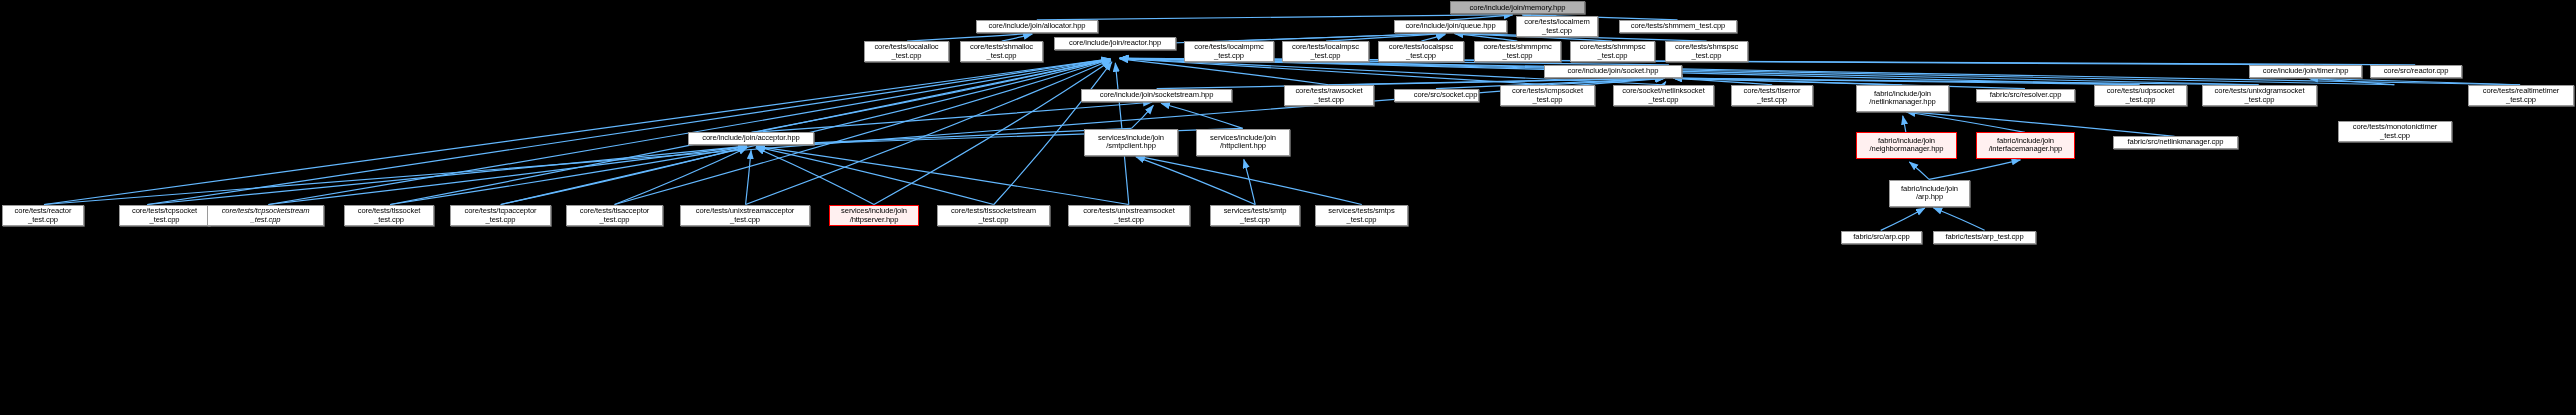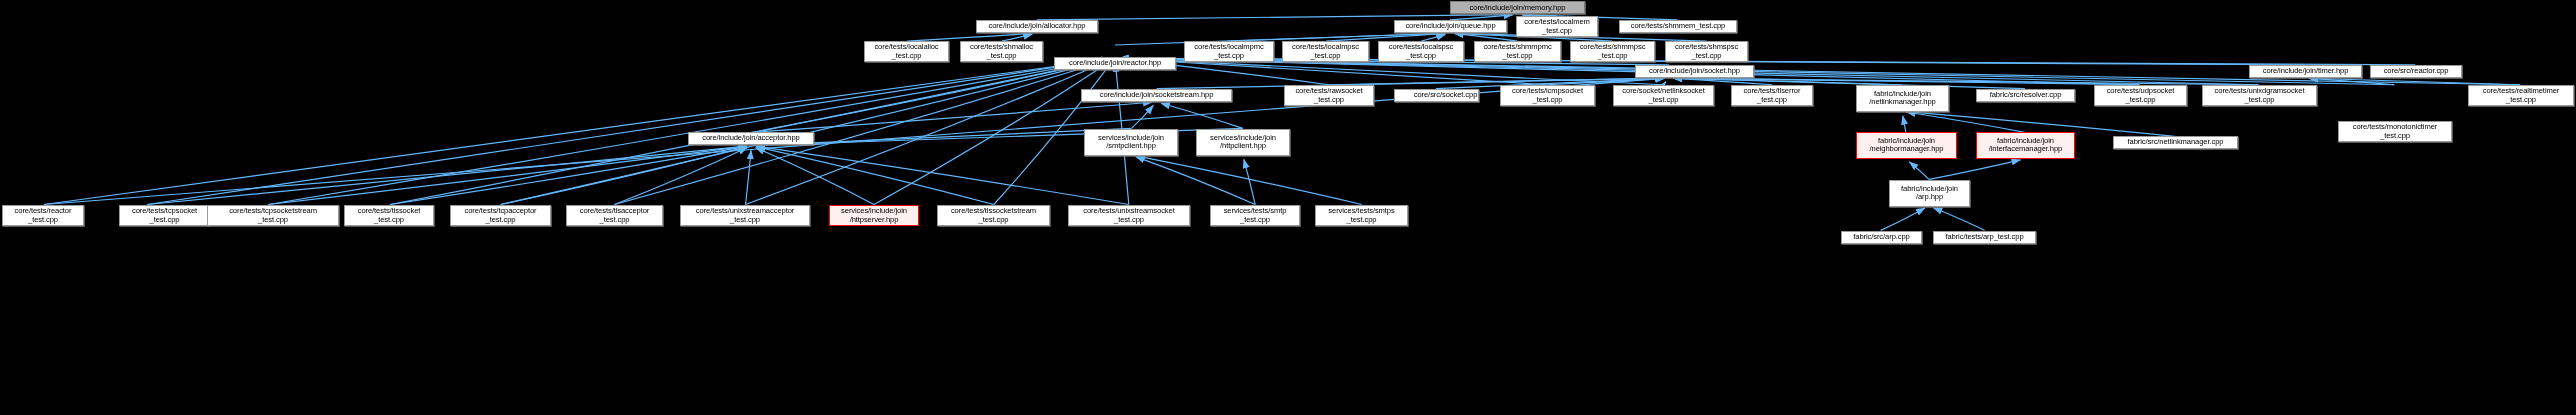--- a/index.html
+++ b/index.html
@@ -143,34 +143,34 @@
       <div class="node root" style="left: 1450px; top: 1.3px; width: 135px; height: 13.2px;">core/include/join/memory.hpp</div>
       <div class="node plain" style="left: 976px; top: 20px; width: 122px; height: 13.2px;">core/include/join/allocator.hpp</div>
       <div class="node plain" style="left: 1394px; top: 20px; width: 113px; height: 13.2px;">core/include/join/queue.hpp</div>
       <div class="node plain" style="left: 1516px; top: 16px; width: 82px; height: 21px;">core/tests/localmem
 _test.cpp</div>
       <div class="node plain" style="left: 1619px; top: 20px; width: 118px; height: 13.2px;">core/tests/shmmem_test.cpp</div>
       <div class="node plain" style="left: 864px; top: 41px; width: 85px; height: 21px;">core/tests/localalloc
 _test.cpp</div>
       <div class="node plain" style="left: 960px; top: 41px; width: 83px; height: 21px;">core/tests/shmalloc
 _test.cpp</div>
-      <div class="node plain" style="left: 1054px; top: 57px; width: 122px; height: 13.2px;">core/include/join/reactor.hpp</div>
+      <div class="node plain" style="left: 1054px; top: 37px; width: 122px; height: 13.2px;">core/include/join/reactor.hpp</div>
       <div class="node plain" style="left: 1184px; top: 41px; width: 90px; height: 21px;">core/tests/localmpmc
 _test.cpp</div>
       <div class="node plain" style="left: 1282px; top: 41px; width: 87px; height: 21px;">core/tests/localmpsc
 _test.cpp</div>
       <div class="node plain" style="left: 1378px; top: 41px; width: 86px; height: 21px;">core/tests/localspsc
 _test.cpp</div>
       <div class="node plain" style="left: 1474px; top: 41px; width: 87px; height: 21px;">core/tests/shmmpmc
 _test.cpp</div>
       <div class="node plain" style="left: 1570px; top: 41px; width: 85px; height: 21px;">core/tests/shmmpsc
 _test.cpp</div>
       <div class="node plain" style="left: 1665px; top: 41px; width: 83px; height: 21px;">core/tests/shmspsc
 _test.cpp</div>
-      <div class="node plain" style="left: 1635px; top: 65px; width: 119px; height: 13.2px;">core/include/join/socket.hpp</div>
+      <div class="node plain" style="left: 1544px; top: 65px; width: 138px; height: 13.2px;">core/include/join/socket.hpp</div>
       <div class="node plain" style="left: 2249px; top: 65px; width: 113px; height: 13.2px;">core/include/join/timer.hpp</div>
       <div class="node plain" style="left: 2370px; top: 65px; width: 92px; height: 13.2px;">core/src/reactor.cpp</div>
       <div class="node plain" style="left: 1081px; top: 89px; width: 151px; height: 13.2px;">core/include/join/socketstream.hpp</div>
       <div class="node plain" style="left: 1284px; top: 85px; width: 90px; height: 21px;">core/tests/rawsocket
 _test.cpp</div>
       <div class="node plain" style="left: 1394px; top: 89px; width: 85px; height: 13.2px; padding-left: 20px;">core/src/socket.cpp</div>
       <div class="node plain" style="left: 1500px; top: 85px; width: 95px; height: 21px;">core/tests/icmpsocket
 _test.cpp</div>
       <div class="node plain" style="left: 1613px; top: 85px; width: 101px; height: 21px;">core/socket/netlinksocket
 _test.cpp</div>
@@ -196,21 +196,21 @@
 /neighbormanager.hpp</div>
       <div class="node highlight" style="left: 1976px; top: 132px; width: 99px; height: 26.5px;">fabric/include/join
 /interfacemanager.hpp</div>
       <div class="node plain" style="left: 2113px; top: 136px; width: 125px; height: 13.2px;">fabric/src/netlinkmanager.cpp</div>
       <div class="node plain" style="left: 1889px; top: 180px; width: 81px; height: 26.5px;">fabric/include/join
 /arp.hpp</div>
       <div class="node plain" style="left: 2px; top: 205px; width: 82px; height: 21px;">core/tests/reactor
 _test.cpp</div>
       <div class="node plain" style="left: 119px; top: 205px; width: 91px; height: 21px;">core/tests/tcpsocket
 _test.cpp</div>
-      <div class="node plain" style="left: 207px; top: 205px; width: 132px; height: 21px;">core/tests/tcpsocketstream
+      <div class="node plain" style="left: 207px; top: 205px; width: 117px; height: 21px; font-style: italic;">core/tests/tcpsocketstream
 _test.cpp</div>
       <div class="node plain" style="left: 344px; top: 205px; width: 90px; height: 21px;">core/tests/tlssocket
 _test.cpp</div>
       <div class="node plain" style="left: 450px; top: 205px; width: 101px; height: 21px;">core/tests/tcpacceptor
 _test.cpp</div>
       <div class="node plain" style="left: 566px; top: 205px; width: 97px; height: 21px;">core/tests/tlsacceptor
 _test.cpp</div>
       <div class="node plain" style="left: 680px; top: 205px; width: 130px; height: 21px;">core/tests/unixstreamacceptor
 _test.cpp</div>
       <div class="node highlight" style="left: 829px; top: 205px; width: 90px; height: 21px;">services/include/join

